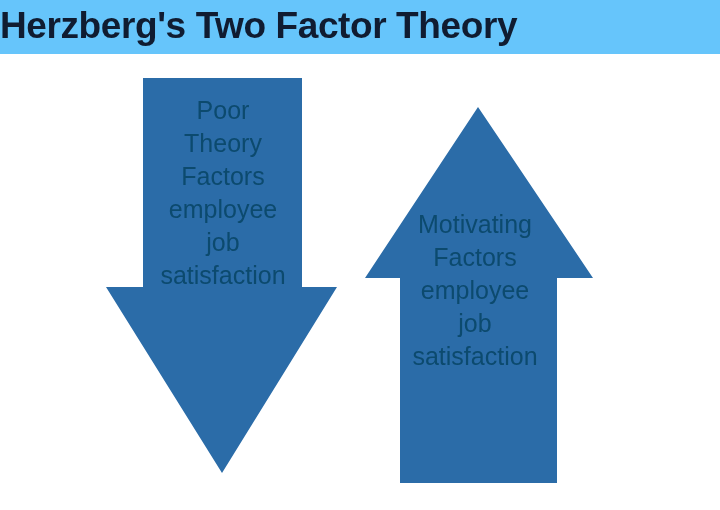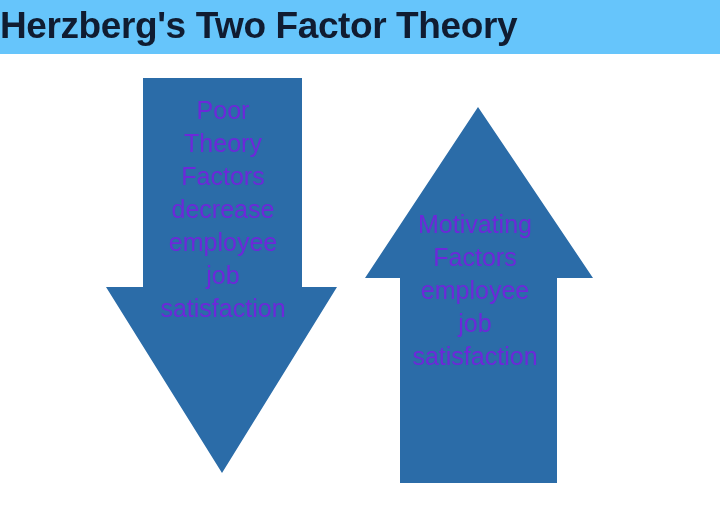--- a/index.html
+++ b/index.html
@@ -60,21 +60,21 @@
     height: 390px;
   }
 
   
   .arrow-text {
     position: absolute;
     text-align: center;
     font-family: "Liberation Sans", sans-serif;
     font-size: 25px;
     line-height: 33px;
-    color: #6d28d9;
+    color: #0c4a6e;
     white-space: nowrap;
     pointer-events: none;
   }
   #down-arrow-text {
     left: 125px;
     top: 94px;
     width: 196px;
   }
   #up-arrow-text {
     left: 378px;
@@ -92,21 +92,20 @@
   <div id="page-title">Herzberg's Two Factor Theory</div>
 
   <svg id="down-arrow-shape" class="arrow-svg" viewBox="0 0 245 410" preserveAspectRatio="none">
     <polygon points="43,6 202,6 202,215 237,215 122,401 6,215 43,215" fill="#2b6ca8"></polygon>
   </svg>
 
   <div id="down-arrow-text" class="arrow-text">
     <span class="line">Poor</span>
     <span class="line">Theory</span>
     <span class="line">Factors</span>
-    <span class="line">decrease</span>
     <span class="line">employee</span>
     <span class="line">job</span>
     <span class="line">satisfaction</span>
   </div>
 
   <svg id="up-arrow-shape" class="arrow-svg" viewBox="0 0 240 390" preserveAspectRatio="none">
     <polygon points="118,5 233,176 197,176 197,381 40,381 40,176 5,176" fill="#2b6ca8"></polygon>
   </svg>
 
   <div id="up-arrow-text" class="arrow-text">

